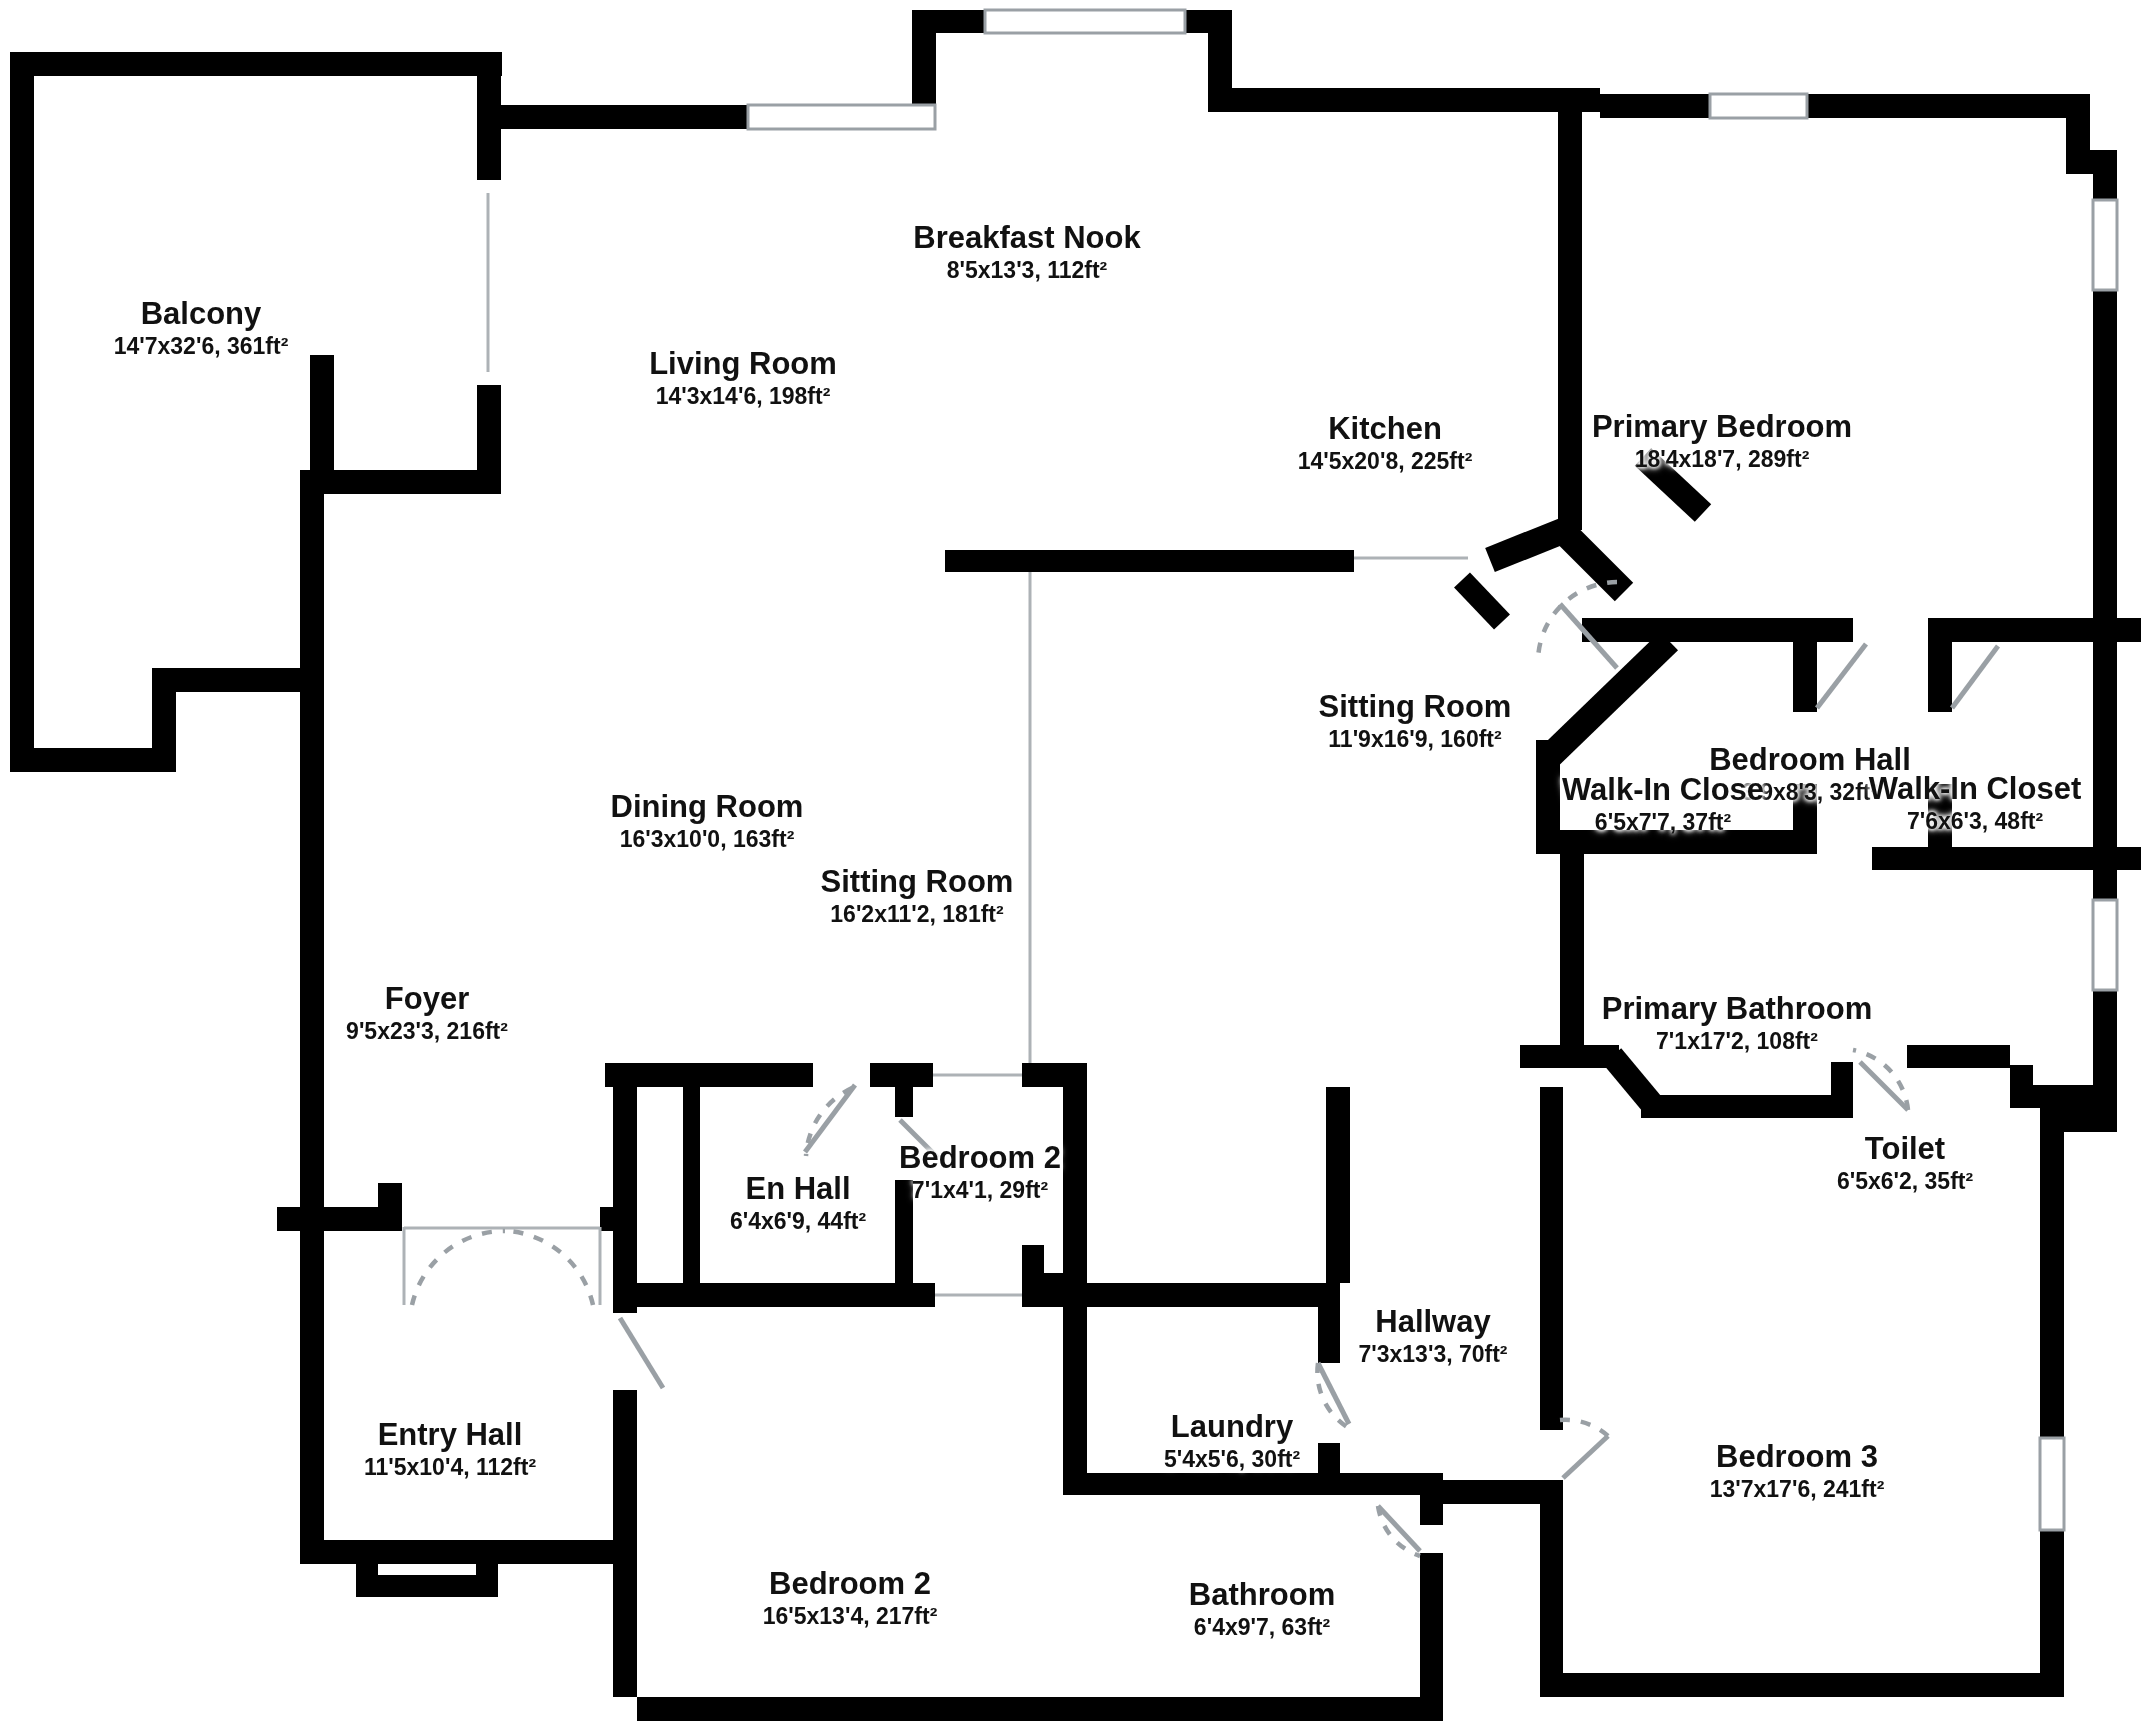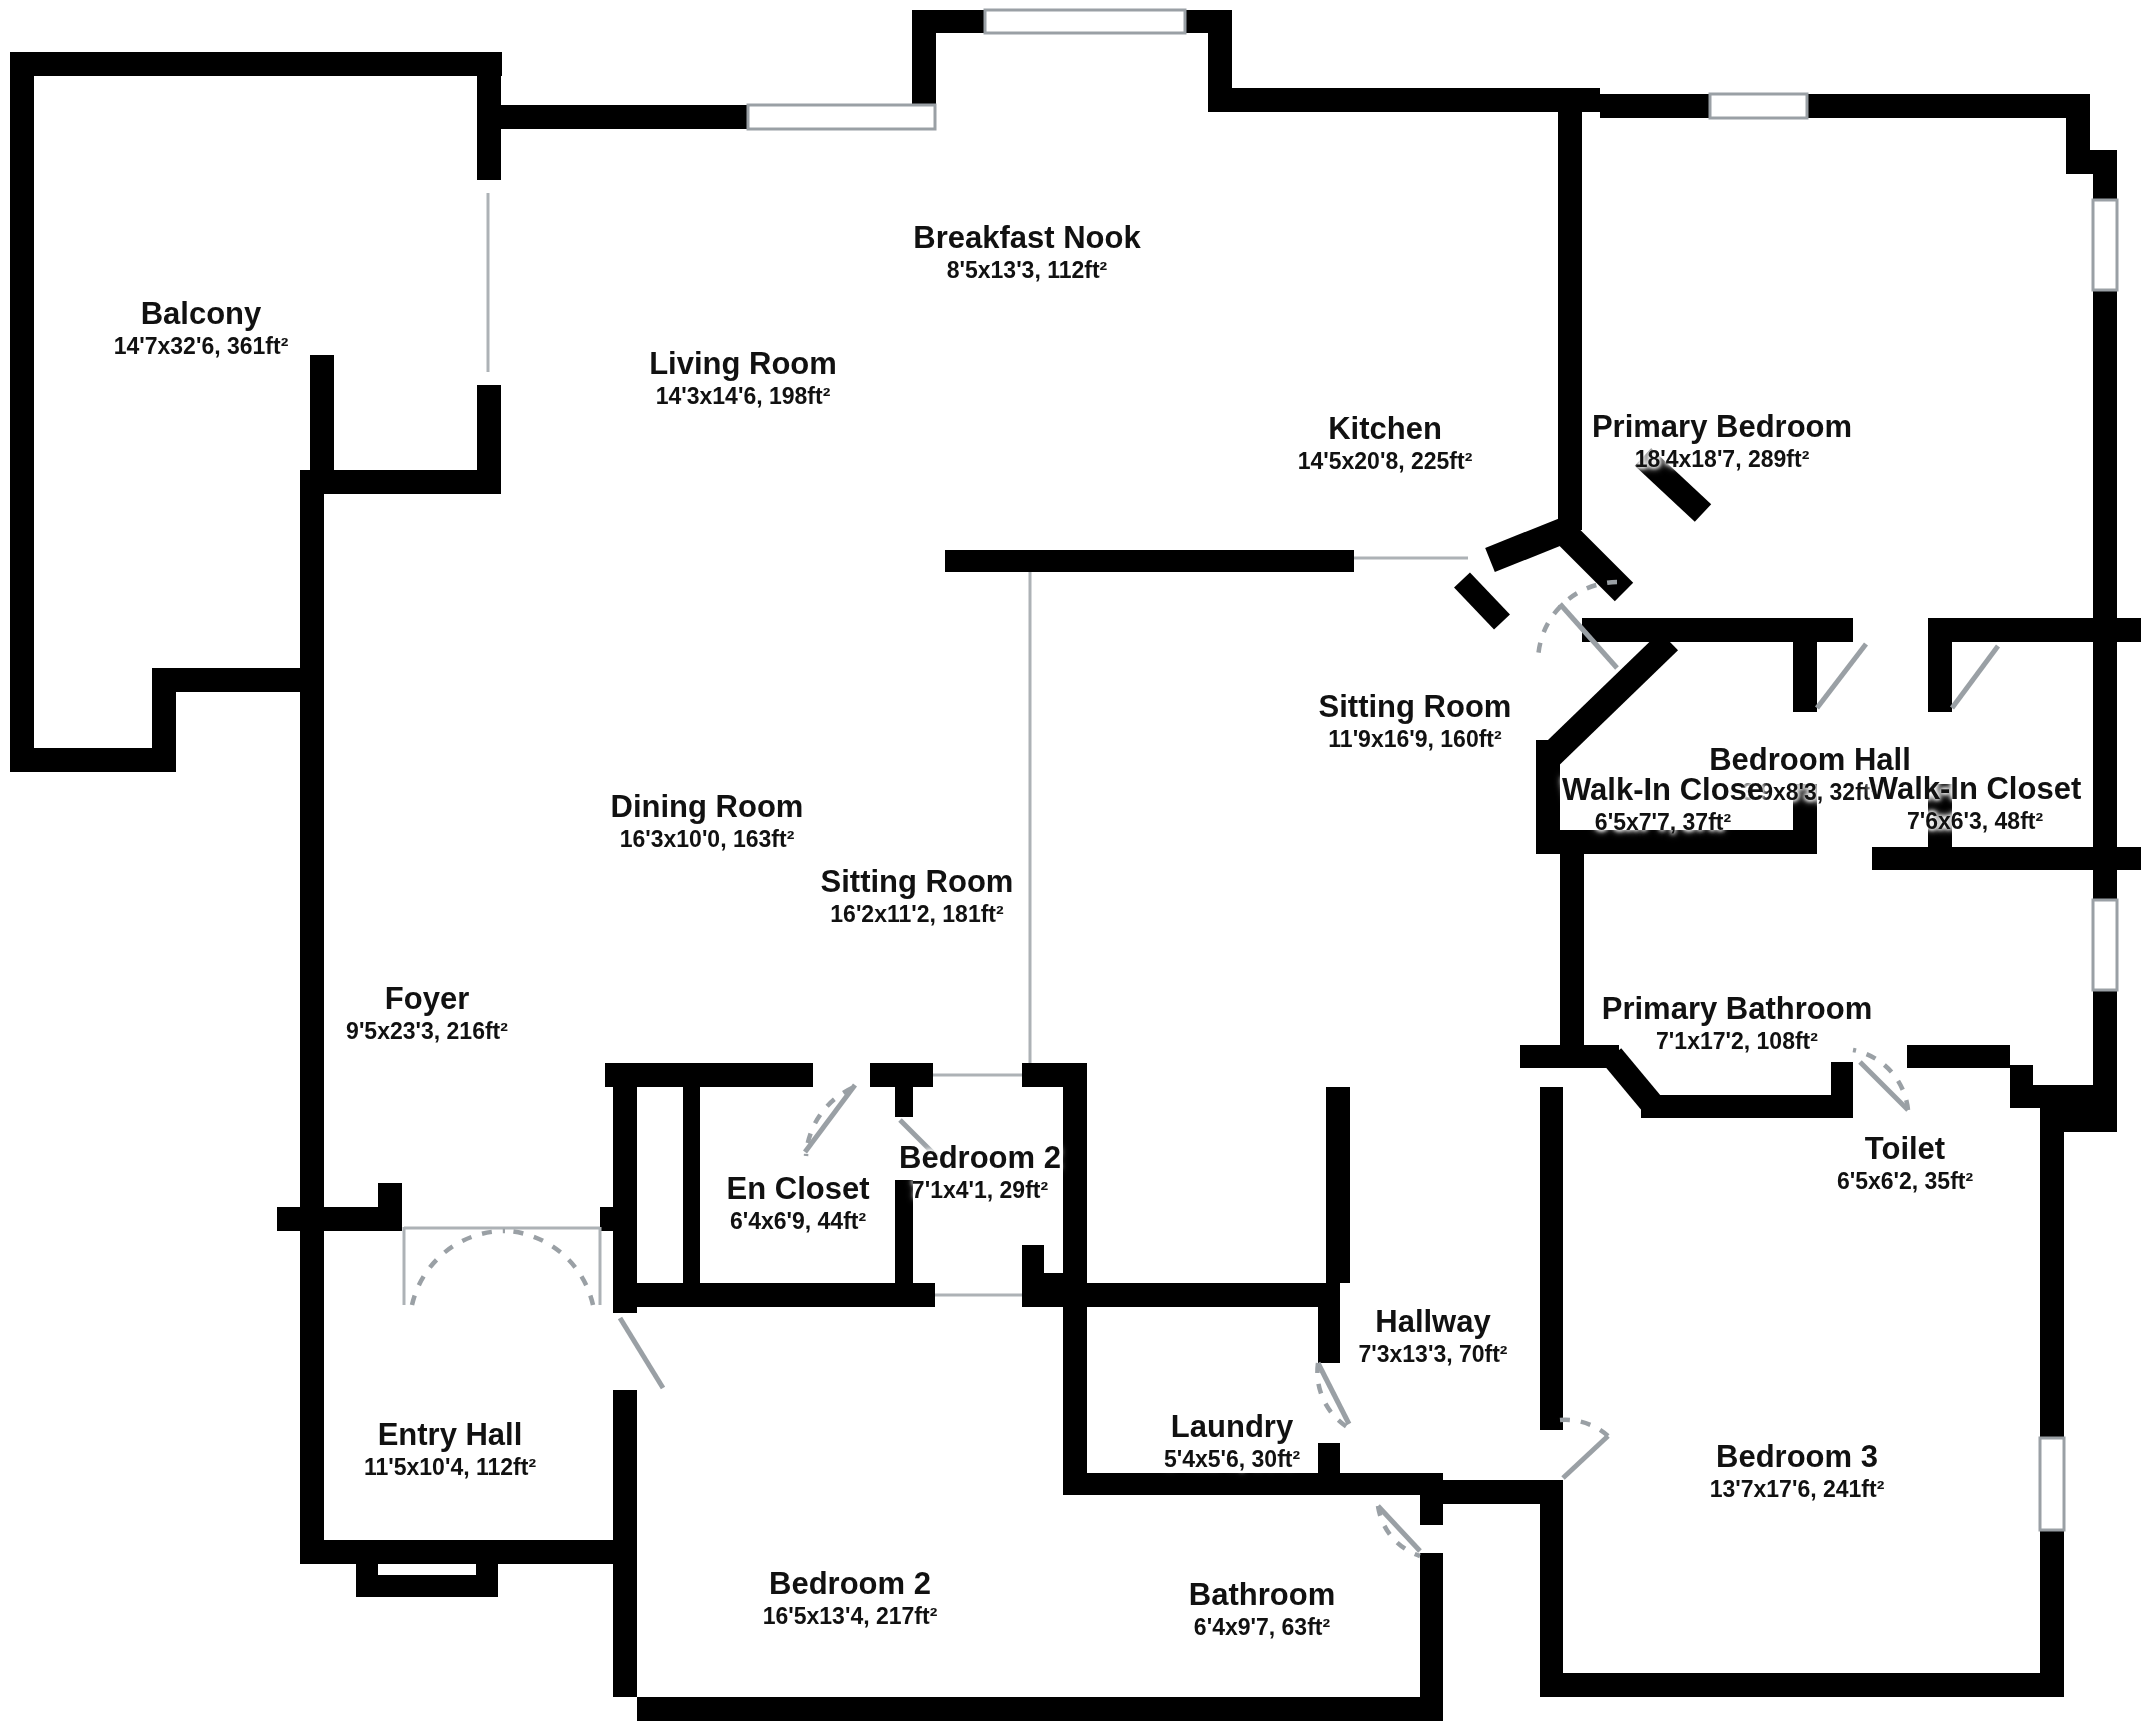--- a/index.html
+++ b/index.html
@@ -228,21 +228,21 @@
     </div>
   <div class="room-label" style="left:1905px;top:1163px;">
       <span class="room-name">Toilet</span>
       <span class="room-dims">6'5x6'2, 35ft²</span>
     </div>
   <div class="room-label" style="left:980px;top:1172px;">
       <span class="room-name">Bedroom 2</span>
       <span class="room-dims">7'1x4'1, 29ft²</span>
     </div>
   <div class="room-label" style="left:798px;top:1203px;">
-      <span class="room-name">En Closet</span>
+      <span class="room-name">En Hall</span>
       <span class="room-dims">6'4x6'9, 44ft²</span>
     </div>
   <div class="room-label" style="left:1433px;top:1336px;">
       <span class="room-name">Hallway</span>
       <span class="room-dims">7'3x13'3, 70ft²</span>
     </div>
   <div class="room-label" style="left:1232px;top:1441px;">
       <span class="room-name">Laundry</span>
       <span class="room-dims">5'4x5'6, 30ft²</span>
     </div>

